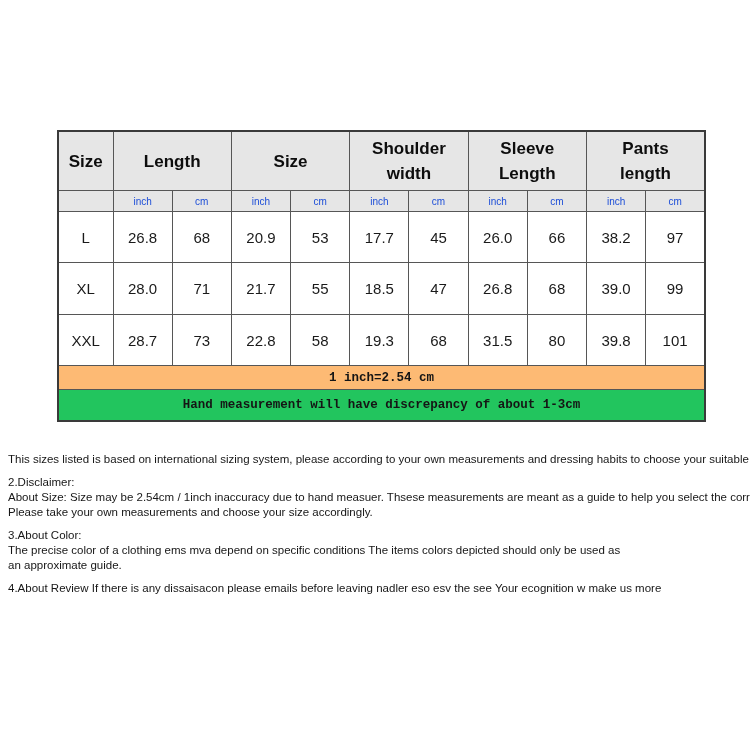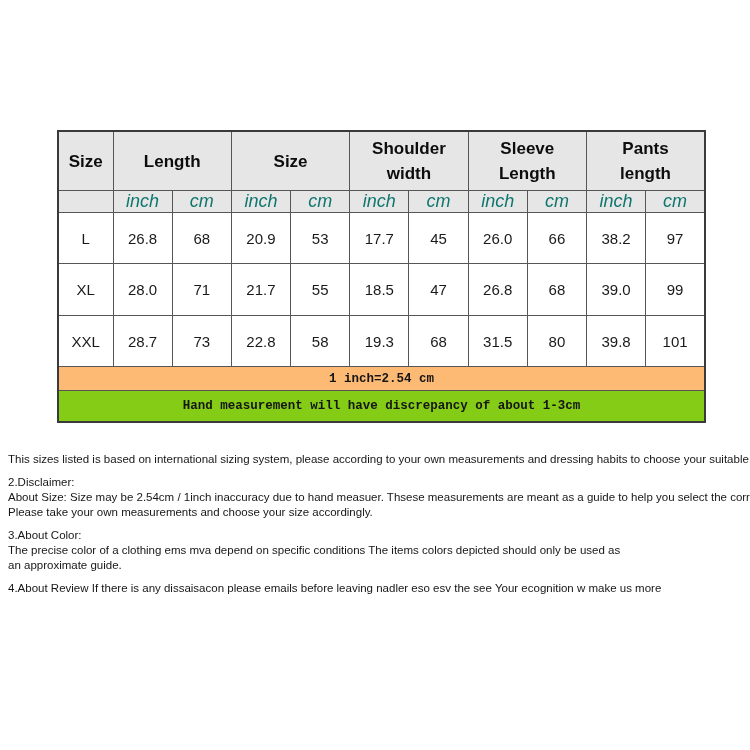--- a/index.html
+++ b/index.html
@@ -19,32 +19,32 @@
     text-align:center;vertical-align:middle;
     padding:0;overflow:hidden;
   }
   tr.hdr th{
     background:#e6e6e6;height:58px;
     font-size:17px;font-weight:bold;line-height:25px;
     white-space:pre-line;color:#0d0d0d;
   }
   tr.units td{
     background:#e6e6e6;height:20px;
-    font-size:18px;font-weight:normal;color:#0f766e;font-style:italic;
+    font-size:10px;font-weight:normal;color:#1d4ed8;
   }
   tr.datarow td{
     background:#ffffff;height:50px;font-size:15px;color:#1a1a1a;
   }
   tr.conv td{
     background:#fdba74;height:23px;
     font-family:"Liberation Mono",monospace;font-size:12.5px;font-weight:bold;
     color:#151515;
   }
   tr.hand td{
-    background:#84cc16;height:30px;
+    background:#22c55e;height:30px;
     font-family:"Liberation Mono",monospace;font-size:12.5px;font-weight:bold;
     color:#151515;
   }
   
   .notes{
     position:absolute;left:8px;top:452px;width:740px;
     font-size:11.5px;line-height:15px;color:#161616;
   }
   .note{margin:0 0 8px 0;}
   .note div{white-space:nowrap;}

